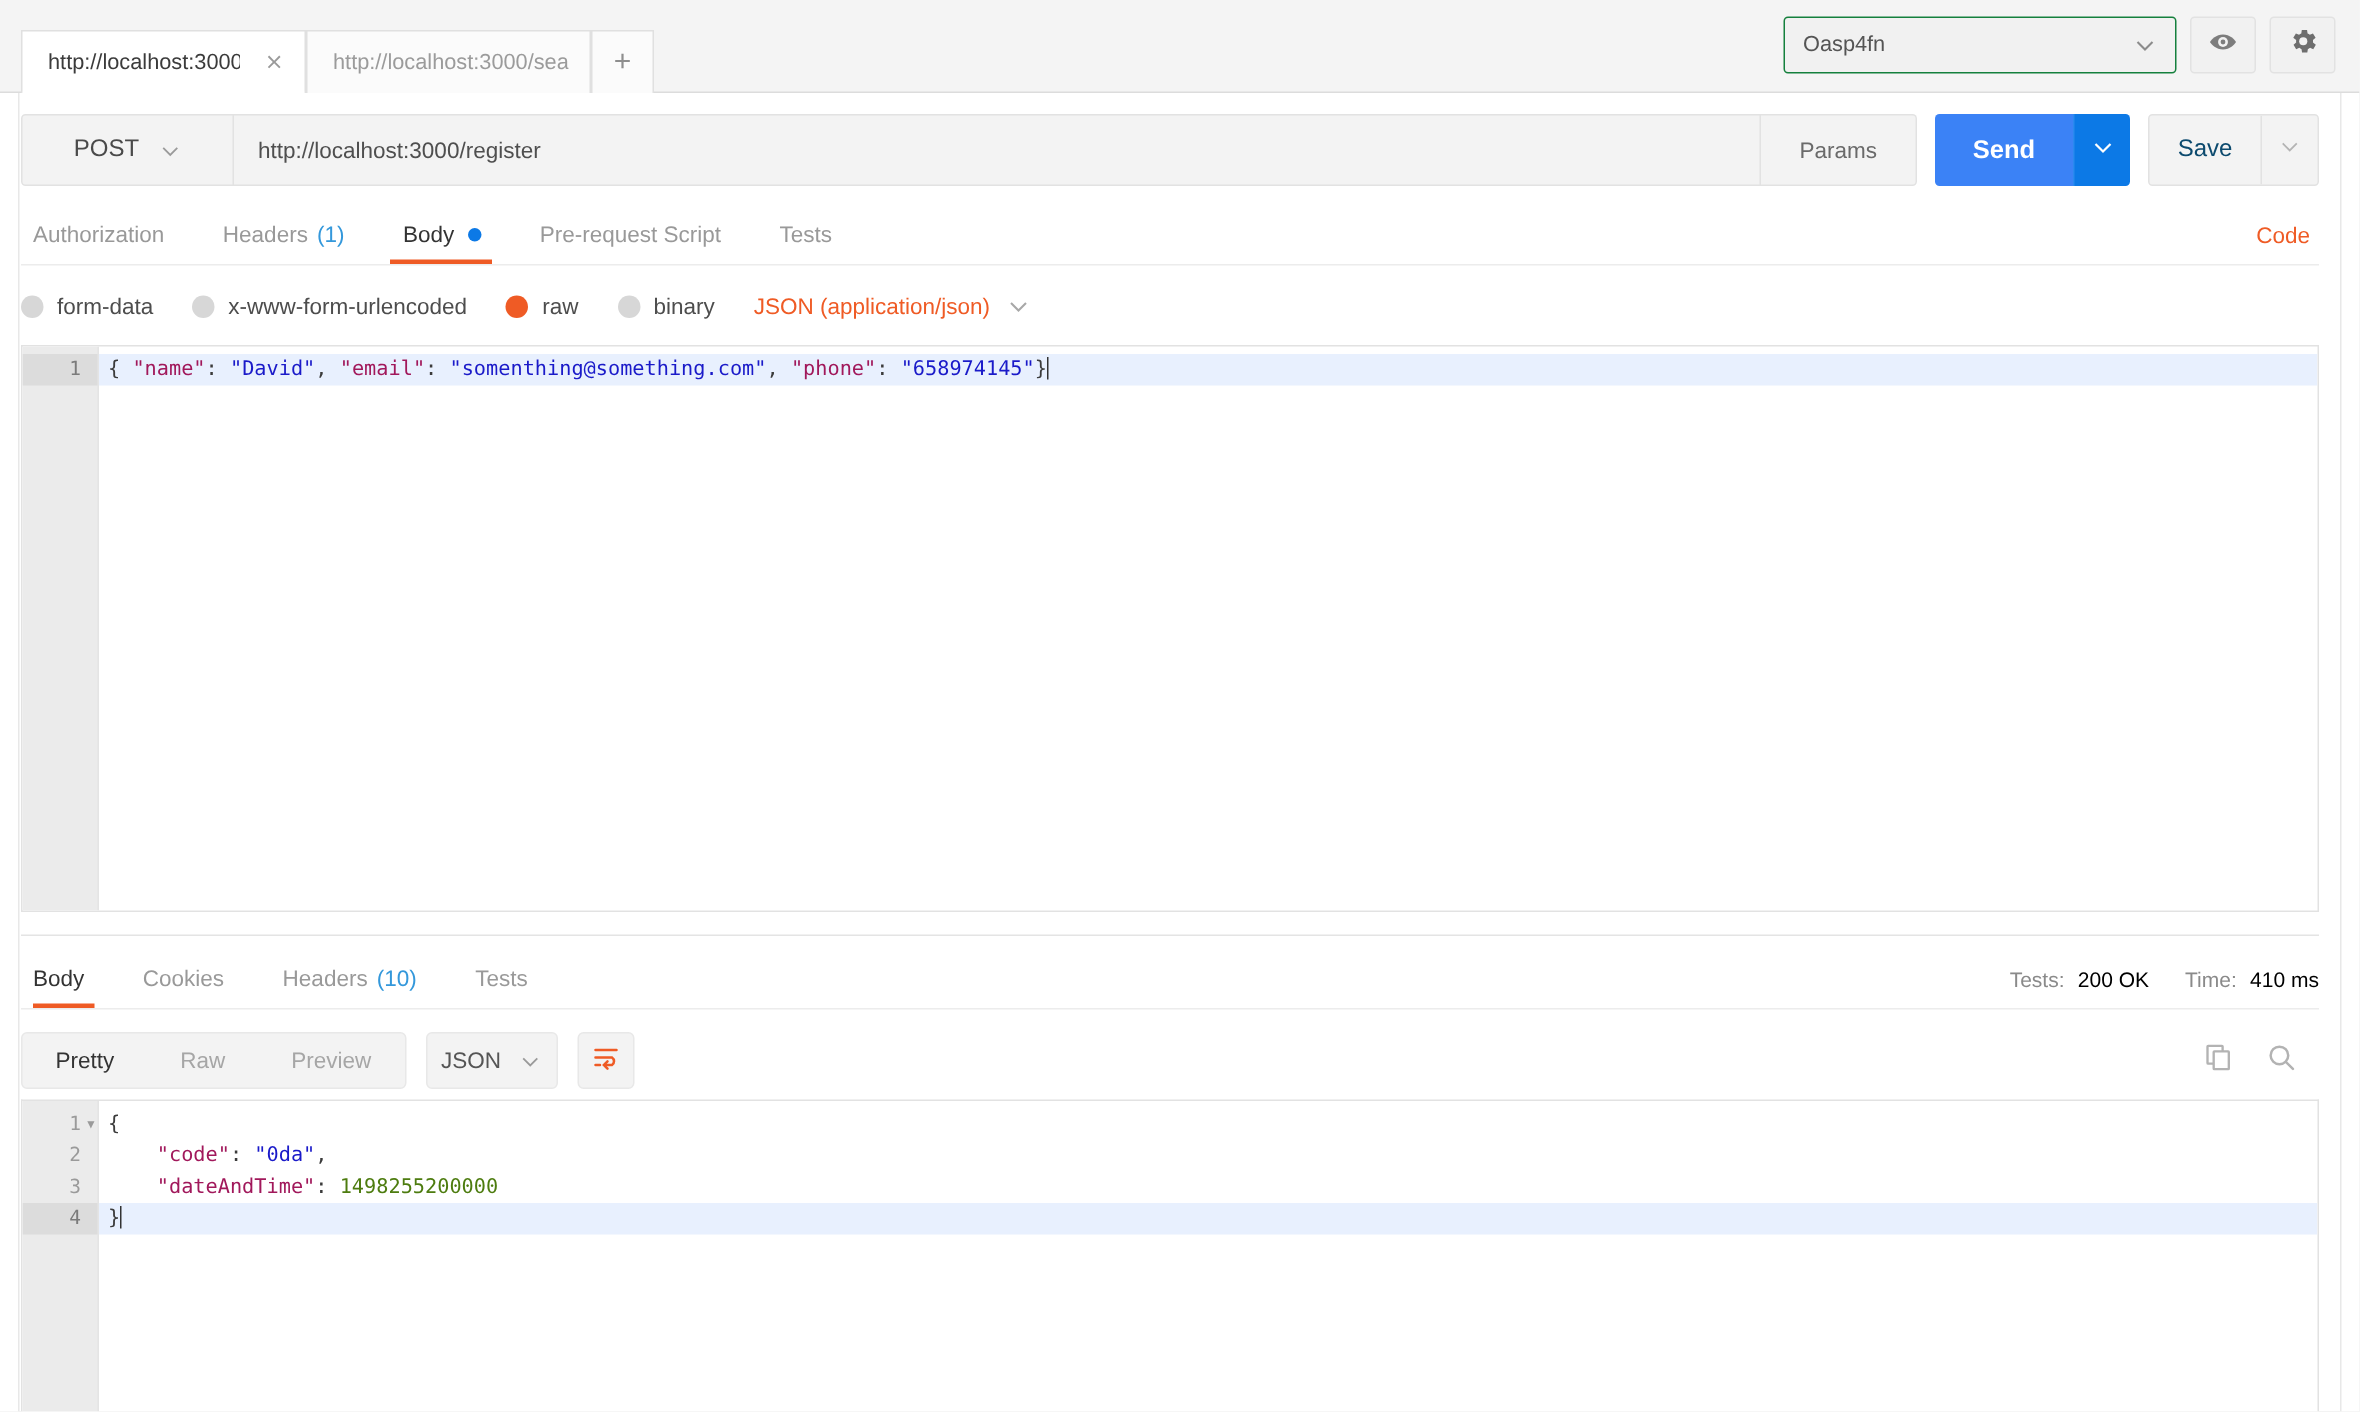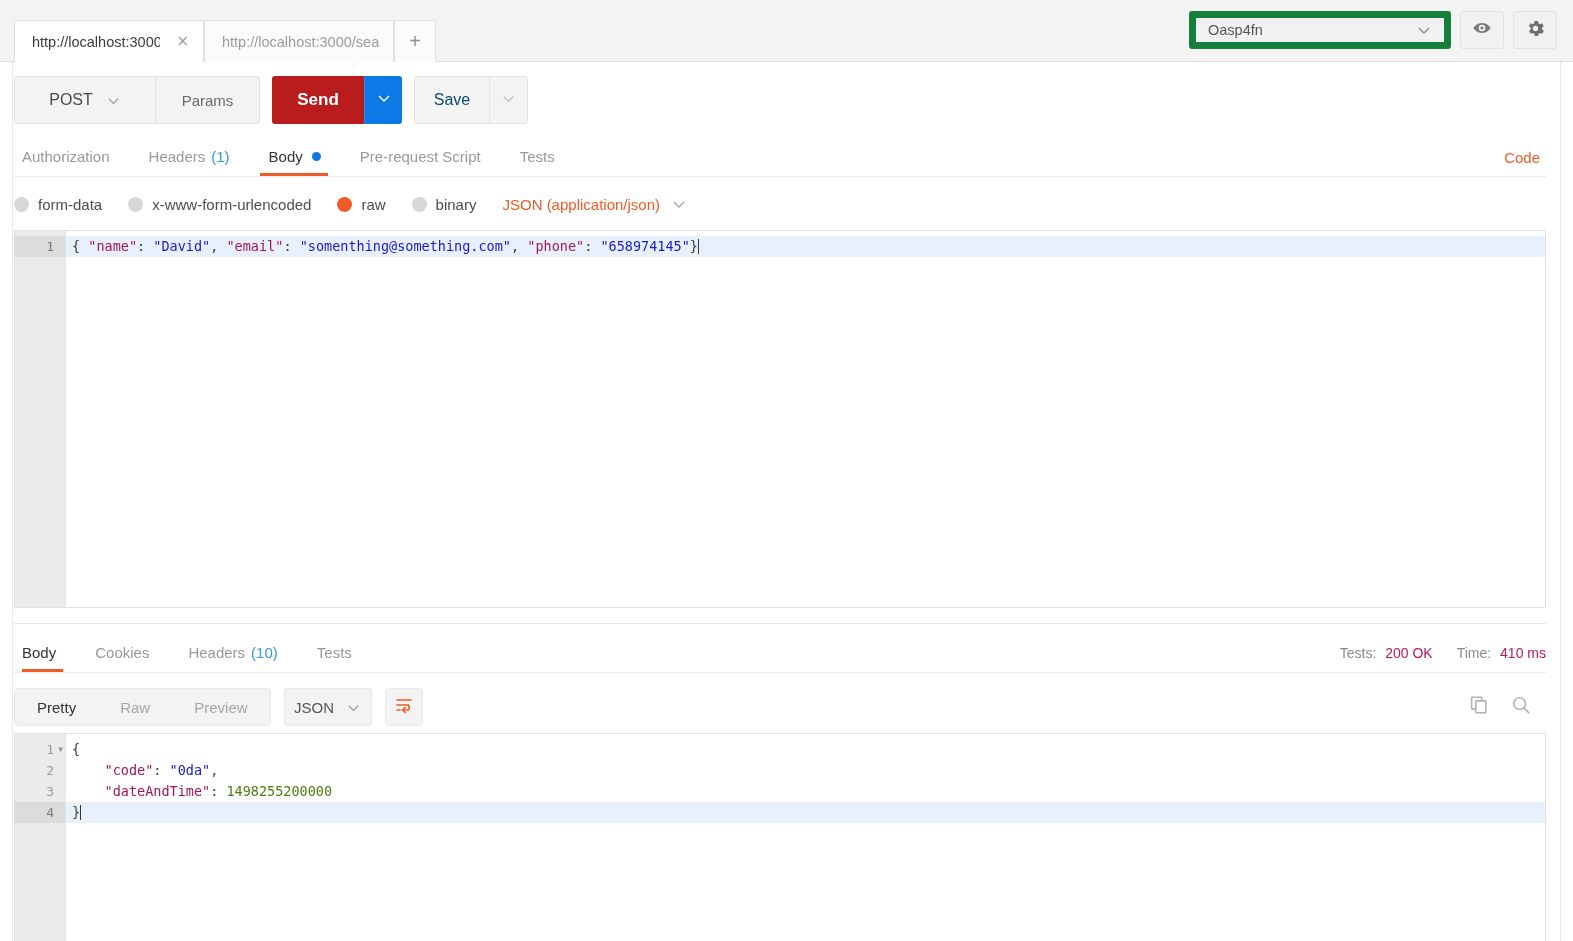--- a/index.html
+++ b/index.html
@@ -77,21 +77,21 @@
   }
 
   
   .env-wrap {
     position: absolute; right: 16px; top: 11px;
     display: flex; align-items: center; gap: 9px;
   }
   .env-select {
     width: 262px; height: 38px;
     background: #f1f1f1;
-    border: 7px solid #15803d;
+    border: 1px solid #15803d;
     border-radius: 3px;
     display: flex; align-items: center;
     padding: 0 12px;
     font-size: 14.5px; color: #555555;
     cursor: pointer;
   }
   .env-select .caret { margin-left: auto; }
   .icon-btn {
     width: 44px; height: 38px;
     background: #f1f1f1; border: 1px solid #e2e2e2; border-radius: 3px;
@@ -135,21 +135,21 @@
     display: flex; align-items: center; justify-content: center;
     font-size: 15px; color: #6a6a6a;
     cursor: pointer;
   }
   .send-group {
     margin-left: 12px;
     display: flex; height: 48px;
     border-radius: 3px; overflow: hidden;
   }
   .send-btn {
-    width: 92px; background: #b91c1c; color: #ffffff;
+    width: 92px; background: #3b82f6; color: #ffffff;
     display: flex; align-items: center; justify-content: center;
     font-size: 17px; font-weight: bold;
     cursor: pointer;
   }
   .send-caret {
     width: 38px; background: #0c79e6; color: #ffffff;
     display: flex; align-items: center; justify-content: center;
     border-left: 1px solid #2b8af0;
     cursor: pointer;
   }
@@ -278,21 +278,21 @@
   .resp-tabs {
     position: absolute; left: 14px; top: 631px;
     width: 1532px; height: 42px;
     border-bottom: 1px solid #ececec;
     display: flex; align-items: flex-end;
   }
   .resp-meta {
     margin-left: auto; display: flex; align-items: center; gap: 24px;
     padding-bottom: 11px; font-size: 14px; color: #8a8a8a;
   }
-  .resp-meta .v { color: #be185d; margin-left: 5px; text-align: right; }
+  .resp-meta .v { color: #000000; margin-left: 5px; text-align: right; }
 
   .resp-toolbar {
     position: absolute; left: 14px; top: 686px;
     width: 1532px; height: 42px;
     display: flex; align-items: center;
   }
   .seg {
     display: flex; height: 38px;
     background: #f3f3f3; border: 1px solid #e8e8e8; border-radius: 4px;
     overflow: hidden;
@@ -382,20 +382,23 @@
   </div>
 
   <div class="urlbar">
     <div class="method-box">
       <span>POST</span>
       <span class="caret">
         <svg width="15" height="15" viewBox="0 0 16 16">
             <path d="M3 6 L8 11 L13 6" fill="none" stroke="#9a9a9a" stroke-width="1.3"></path>
           </svg>
       </span>
+    </div>
+    <div class="url-box">
+      <span>http://localhost:3000/register</span>
     </div>
     <div class="params-box">Params</div>
 
     <div class="send-group">
       <div class="send-btn">Send</div>
       <div class="send-caret">
         <span>
           <svg width="16" height="16" viewBox="0 0 16 16">
               <path d="M3 6 L8 11 L13 6" fill="none" stroke="#ffffff" stroke-width="1.5"></path>
             </svg>

